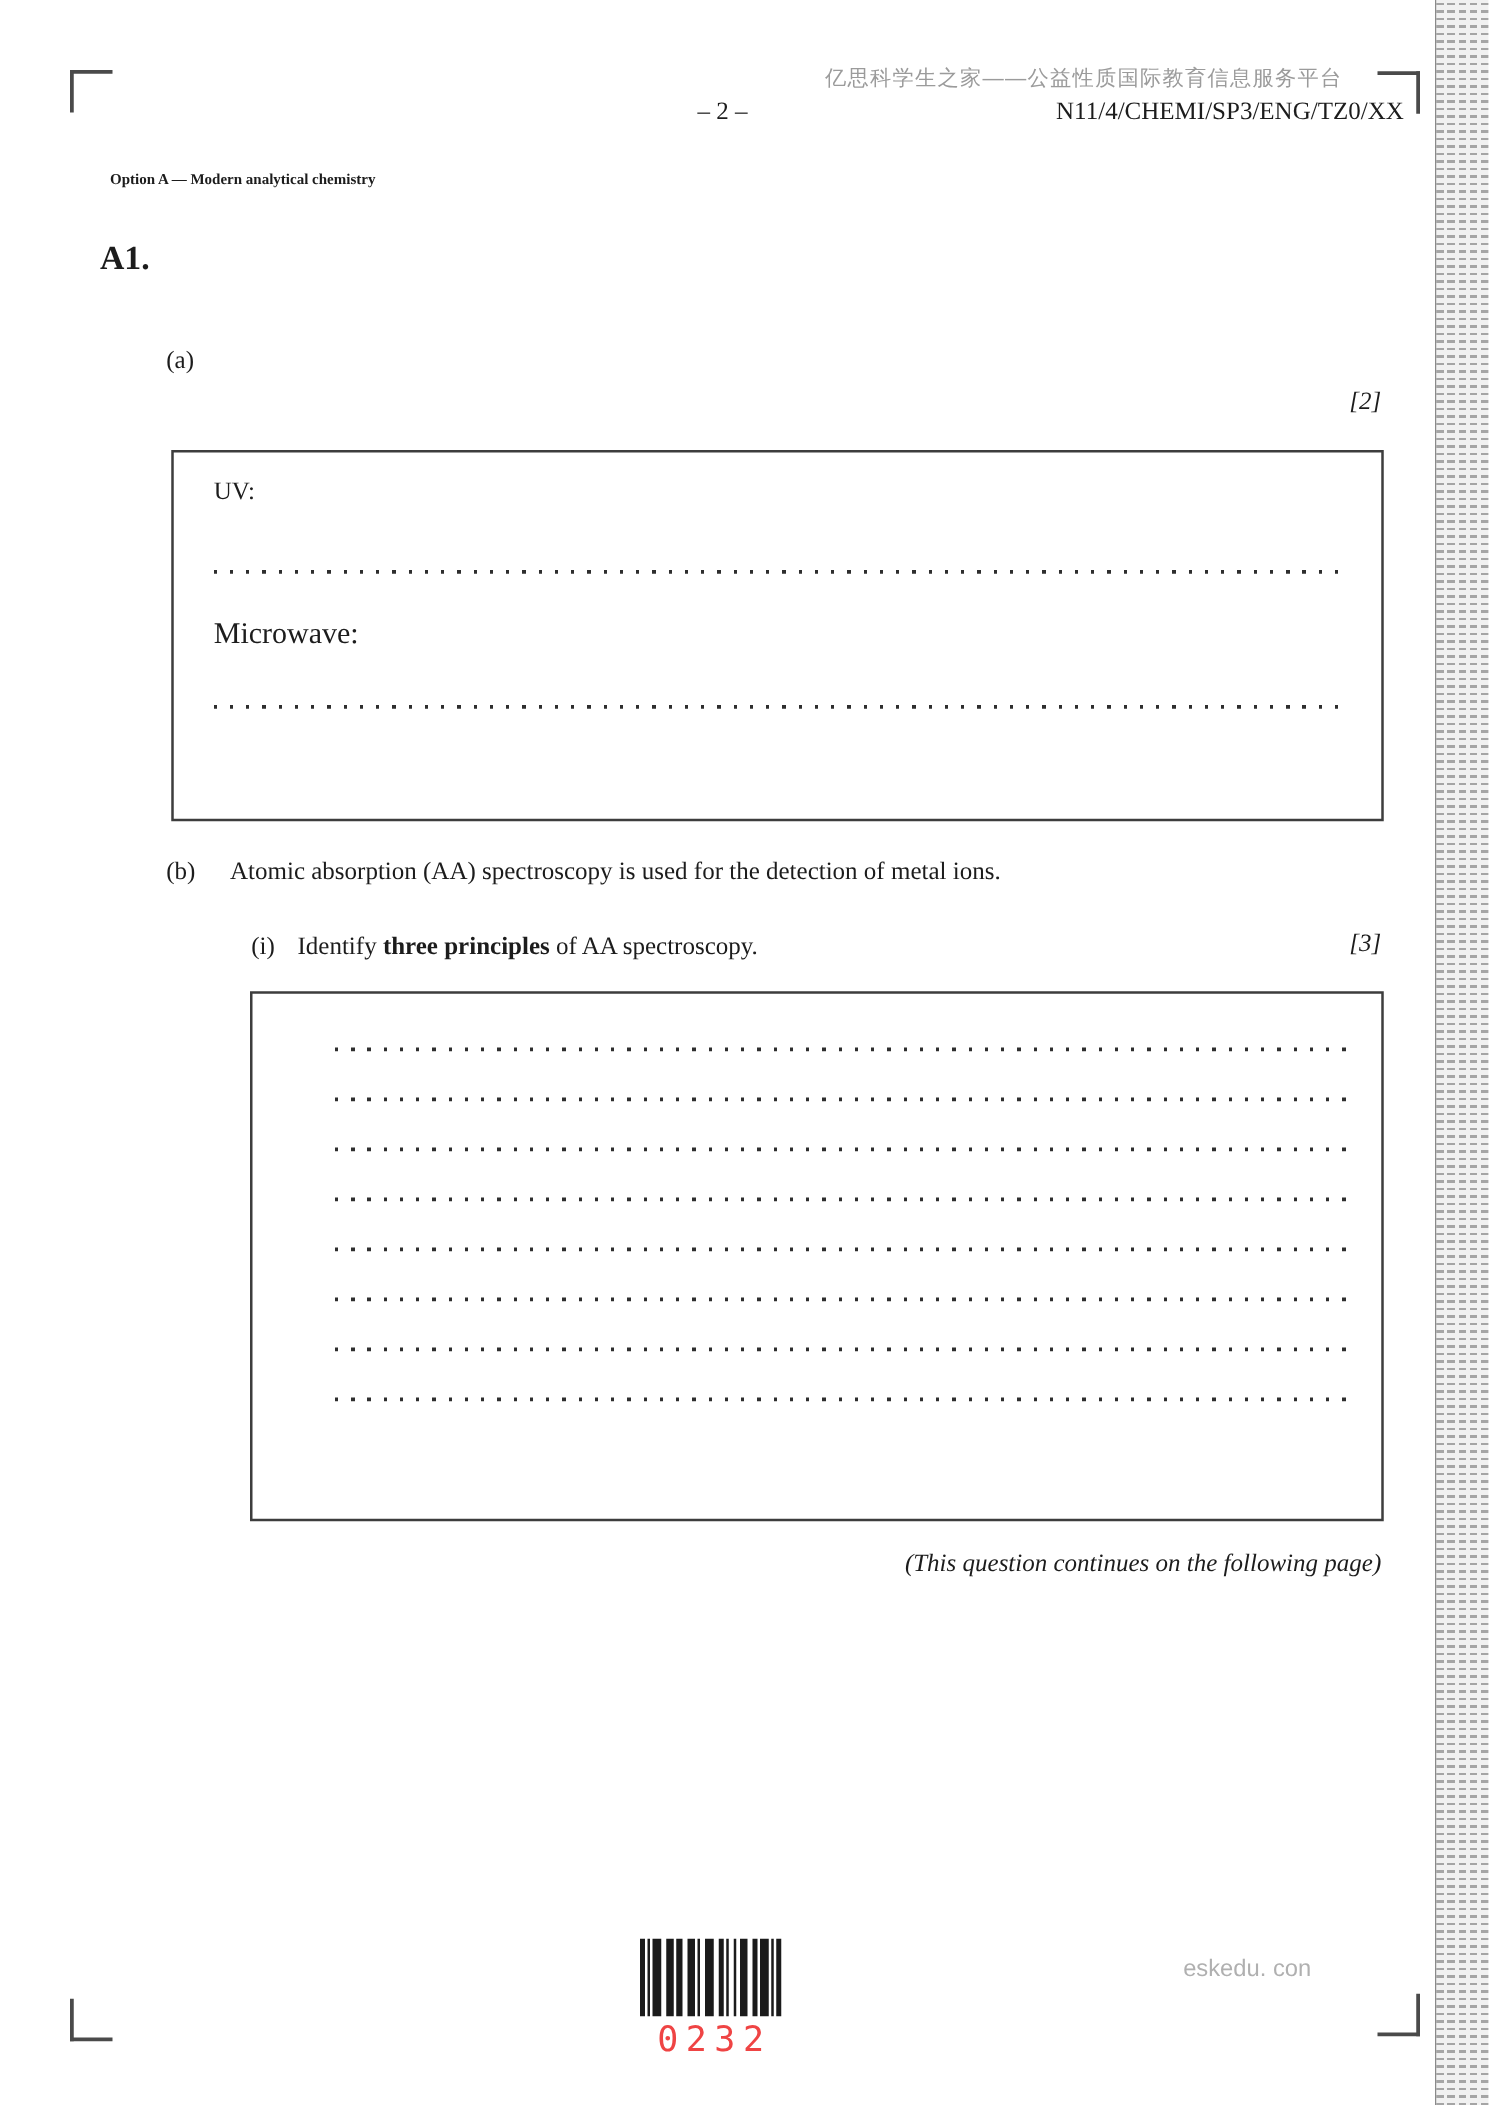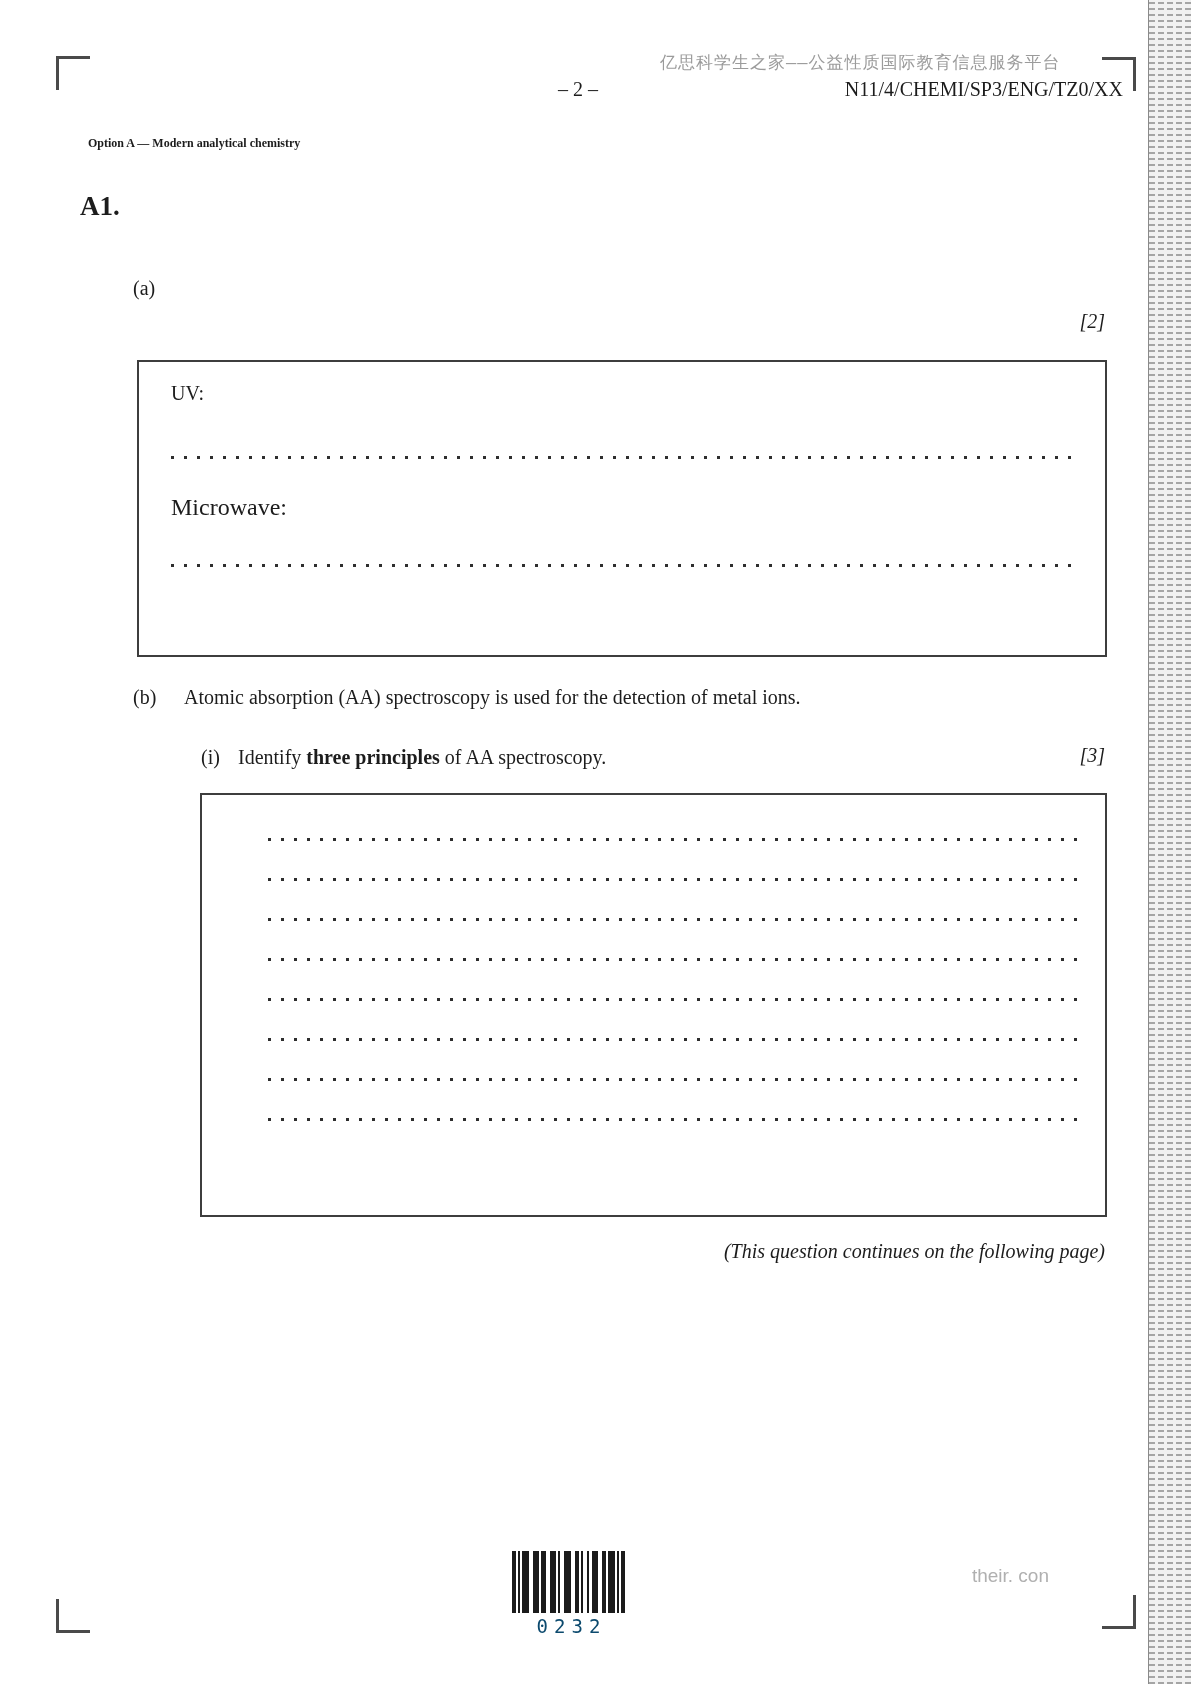--- a/index.html
+++ b/index.html
@@ -19,21 +19,21 @@
       repeating-linear-gradient(90deg, transparent 0 6px, #f1f1f1 6px 9px),
       repeating-linear-gradient(0deg, #a5a5a5 0 2px, #f1f1f1 2px 6px);
   }
   
   .corner{position:absolute;width:31px;height:31px;}
   .corner.tl{left:56px;top:56px;border-top:3px solid #4a4a4a;border-left:3px solid #4a4a4a;}
   .corner.tr{left:1102px;top:57px;border-top:3px solid #4a4a4a;border-right:3px solid #4a4a4a;}
   .corner.bl{left:56px;top:1599px;border-bottom:3px solid #4a4a4a;border-left:3px solid #4a4a4a;}
   .corner.br{left:1102px;top:1595px;border-bottom:3px solid #4a4a4a;border-right:3px solid #4a4a4a;}
 
-  .watermark{position:absolute;left:660px;top:51px;font-family:Liberation Mono, monospace;
+  .watermark{position:absolute;left:660px;top:51px;font-family:Liberation Sans, sans-serif;
     font-size:17px;color:#9b9b9b;letter-spacing:1px;white-space:nowrap;}
   .page-num{position:absolute;left:558px;top:78px;font-size:20px;white-space:nowrap;}
   .paper-code{position:absolute;right:68px;top:78px;font-size:20px;white-space:nowrap;}
 
   .section-title{position:absolute;left:88px;top:136px;font-size:12px;font-weight:bold;margin:0;}
 
   .q-number{position:absolute;left:80px;top:191px;font-size:27px;font-weight:bold;}
   .q-stem{position:absolute;left:133px;top:191px;width:845px;font-size:20px;line-height:29px;
     text-align:justify;margin:0;}
 
@@ -61,21 +61,21 @@
     border:2px solid #3d3d3d;}
   .answer-box2 .dotline{position:absolute;left:66px;width:810px;}
 
   .continuation{position:absolute;right:86px;top:1240px;font-size:20px;font-style:italic;white-space:nowrap;}
 
   .barcode{position:absolute;left:512px;top:1551px;width:113px;}
   .barcode-bars{display:flex;height:62px;align-items:stretch;}
   .bc-bar{background:#1b1b1b;height:100%;}
   .bc-gap{background:transparent;height:100%;}
   .barcode-digits{text-align:center;font-family:"DejaVu Sans Mono",monospace;
-    font-size:19px;letter-spacing:6px;color:#0c4a6e;margin-top:2px;padding-left:6px;}
+    font-size:28px;letter-spacing:6px;color:#ef4444;margin-top:2px;padding-left:6px;}
 
   .site-label{position:absolute;right:142px;top:1565px;font-family:"Liberation Sans",sans-serif;
     font-size:19px;color:#b0b0b0;white-space:nowrap;}
 </style>
 </head>
 <body>
 
 <div class="page">
 
   <div class="texture-strip"></div>
@@ -152,15 +152,15 @@
         <div class="bc-gap" style="width: 2.1px;"></div>
         <div class="bc-bar" style="width: 6.3px;"></div>
         <div class="bc-gap" style="width: 2.1px;"></div>
         <div class="bc-bar" style="width: 2.1px;"></div>
         <div class="bc-gap" style="width: 2.1px;"></div>
         <div class="bc-bar" style="width: 4.2px;"></div>
       </div>
     <div class="barcode-digits">0232</div>
   </div>
 
-  <div class="site-label">their. con</div>
+  <div class="site-label">eskedu. con</div>
 
 </div>
 
 </body></html>

